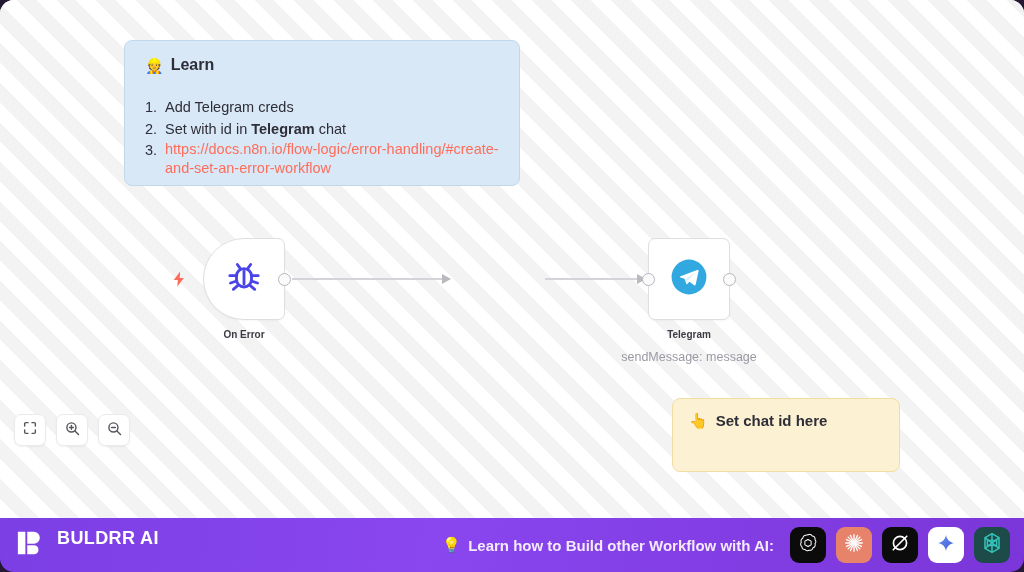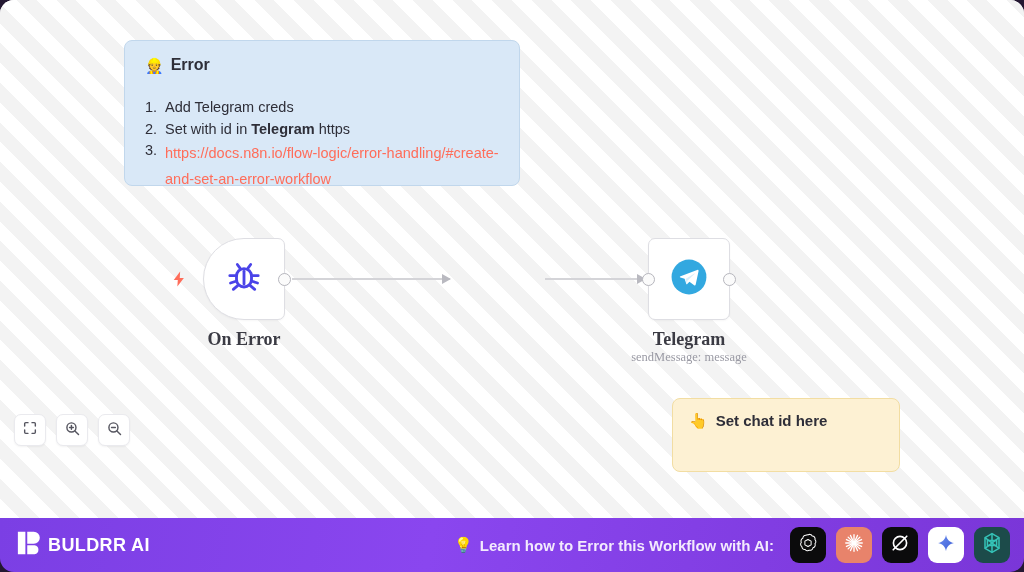--- a/index.html
+++ b/index.html
@@ -83,21 +83,21 @@
     content: counter(sl) ".";
     position: absolute;
     left: 0;
     color: #2e2e38;
   }
   .sticky-list b { font-weight: bold; }
   .sticky-link {
     display: block;
     color: #ff6d5a;
     font-size: 14.5px;
-    line-height: 26px;
+    line-height: 19px;
     text-decoration: none;
     word-break: break-all;
   }
 
   .sticky-chat {
     left: 672px;
     top: 398px;
     width: 228px;
     height: 74px;
     background: #fdf1d3;
@@ -131,36 +131,34 @@
   .node.trigger {
     border-radius: 41px 7px 7px 41px;
   }
 
   .node-label {
     position: absolute;
     top: 90px;
     left: 50%;
     transform: translateX(-50%);
     white-space: nowrap;
-    font-size: 18px;
+    font-size: 10px;
     font-weight: bold;
     color: #3b3b44;
     text-align: left;
-    font-family: Liberation Serif, serif;
   }
   .node-sublabel {
     position: absolute;
     top: 111px;
     left: 50%;
     transform: translateX(-50%);
     white-space: nowrap;
     font-size: 12.5px;
     color: #9a9aa4;
     font-weight: normal;
-    font-family: Liberation Serif, serif;
   }
 
   .port {
     position: absolute;
     width: 13px;
     height: 13px;
     border-radius: 50%;
     background: #fbfbfb;
     border: 1.4px solid #b6b6bd;
     top: 50%;
@@ -223,22 +221,21 @@
     bottom: 0;
     width: 1024px;
     height: 54px;
     background: linear-gradient(100deg, #7b3fe4 0%, #8a46ef 42%, #7a36d8 100%);
     display: flex;
     align-items: center;
     padding: 0 14px 0 16px;
   }
   .brand {
     display: flex;
-    align-items: center;
-    gap: 2px;
+    gap: 11px;
   }
   .brand-name {
     color: #ffffff;
     font-size: 18px;
     font-weight: bold;
     letter-spacing: 0.4px;
   }
   .banner-right {
     margin-left: auto;
     display: flex;
@@ -273,28 +270,28 @@
 </head>
 <body>
 
 <div id="app">
 
   <div class="canvas">
 
     <div class="sticky sticky-setup">
       <div class="sticky-title">
         <span class="emoji">👷</span>
-        <span>Error</span>
+        <span>Learn</span>
       </div>
       <ol class="sticky-list">
         <li>
           <span>Add Telegram creds</span>
         </li>
         <li>
-          <span>Set with id in </span><b>Telegram</b><span> https</span>
+          <span>Set with id in </span><b>Telegram</b><span> chat</span>
         </li>
         <li>
           <a class="sticky-link" href="#">https://docs.n8n.io/flow-logic/error-handling/#create-and-set-an-error-workflow</a>
         </li>
       </ol>
     </div>
 
     <div class="bolt" style="left:170px; top:270px;">
       <svg width="18" height="18" viewBox="0 0 24 24" aria-hidden="true">
         <path d="M13.5 2 5 13.2h5.4L9.8 22 18.5 10.6H13z" fill="#ff6d5a"></path>
@@ -392,21 +389,21 @@
           <path d="M12 4h7a6.4 6.4 0 0 1 0 12.8h-7z" fill="#ffffff"></path>
           <path d="M12 18.5h7.8a4.8 4.8 0 0 1 0 9.5H12z" fill="#ffffff"></path>
         </svg>
       </span>
       <span class="brand-name">BULDRR AI</span>
     </div>
 
     <div class="banner-right">
       <span class="banner-text">
         <span>💡</span>
-        <span>Learn how to Error this Workflow with AI:</span>
+        <span>Learn how to Build other Workflow with AI:</span>
       </span>
 
       <div class="ai-icons">
 
         <div class="ai-icon ai-openai">
           <span>
             <svg width="22" height="22" viewBox="0 0 24 24" fill="none" stroke="#ffffff" stroke-width="1.1" stroke-linejoin="round">
               <path d="M12 3.2a3.1 3.1 0 0 1 4.6 1.1 3.1 3.1 0 0 1 3 4 3.1 3.1 0 0 1 0 4.5 3.1 3.1 0 0 1-2.2 4.4 3.1 3.1 0 0 1-4 2.6 3.1 3.1 0 0 1-4.5-.8 3.1 3.1 0 0 1-3.6-3.1 3.1 3.1 0 0 1-.6-4.6 3.1 3.1 0 0 1 1.7-4.4A3.1 3.1 0 0 1 9.6 3.6 3.1 3.1 0 0 1 12 3.2Z"></path>
               <path d="M12 8.2 15.4 10v4L12 15.8 8.6 14v-4z"></path>
             </svg>

